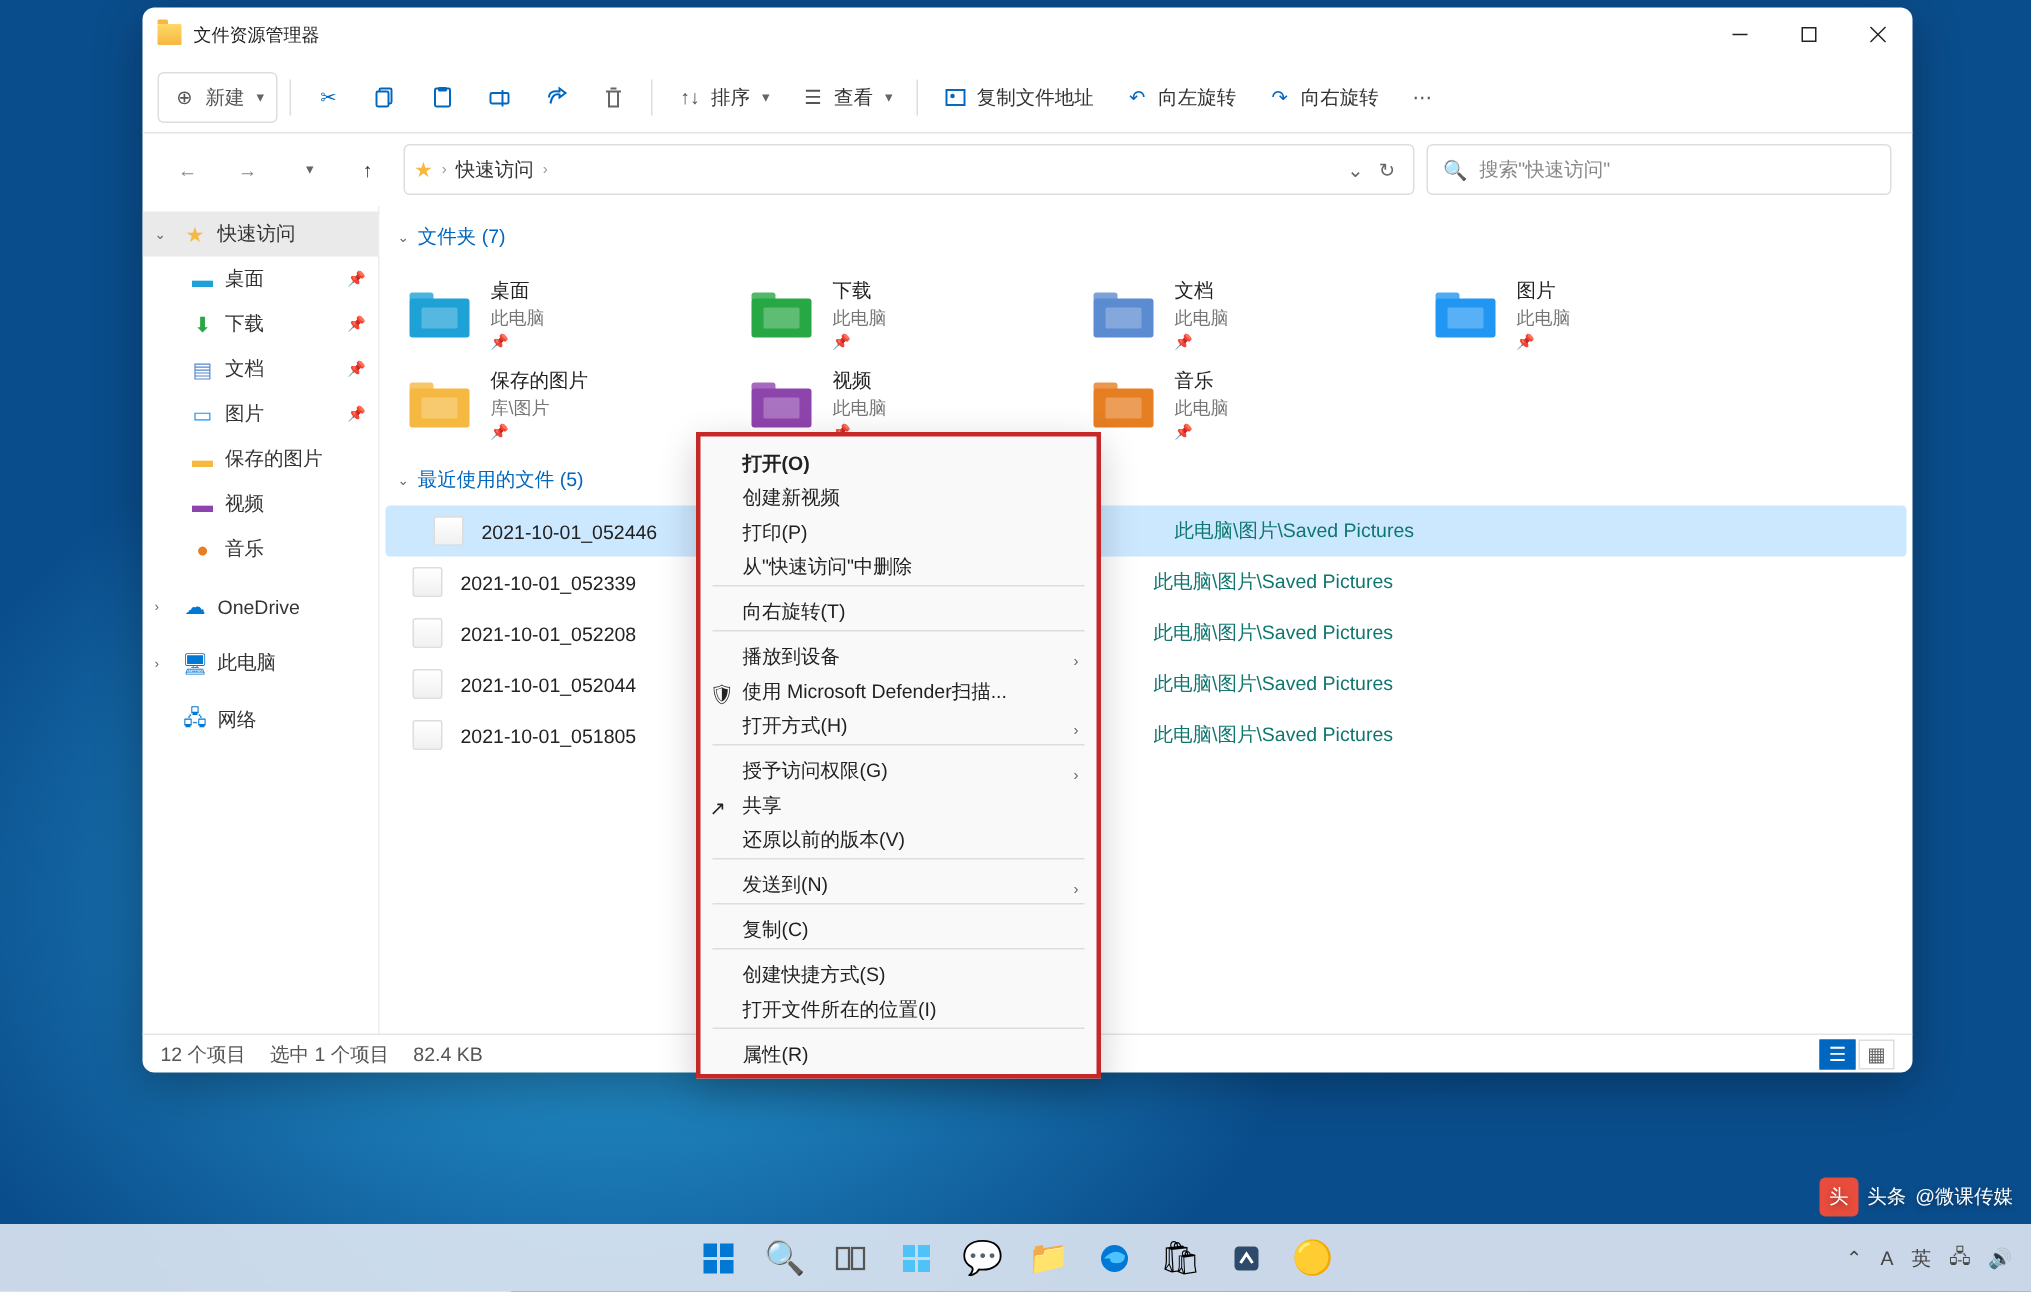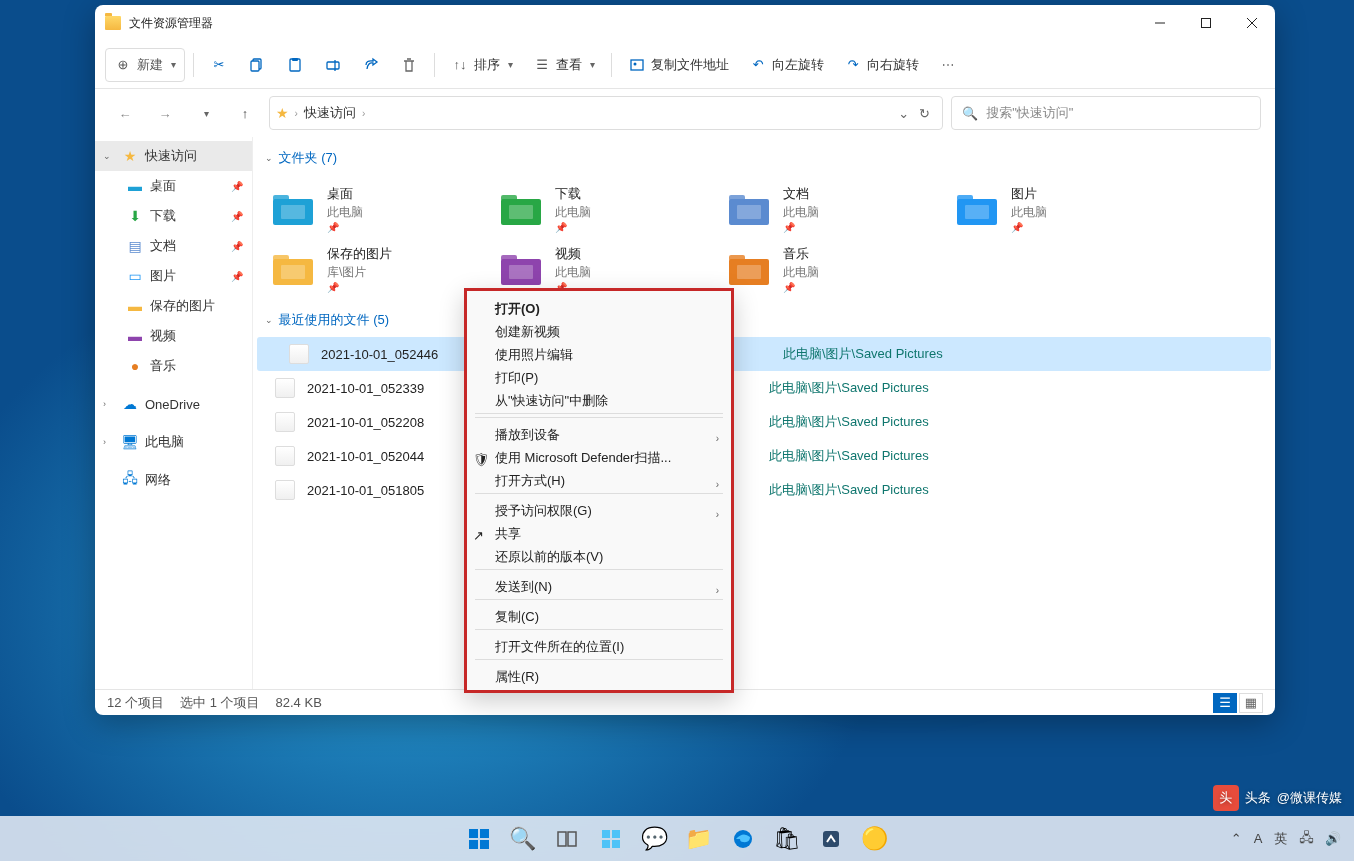--- a/index.html
+++ b/index.html
@@ -417,29 +417,29 @@
 </div>
 
 <div class="context-menu">
   <div class="cm-item bold">
       <span>打开(O)</span>
     </div>
   <div class="cm-item">
       <span>创建新视频</span>
     </div>
   <div class="cm-item">
-      <span>使用照片编辑</span>
-    </div>
-  <div class="cm-item">
       <span>打印(P)</span>
     </div>
   <div class="cm-item">
       <span>从"快速访问"中删除</span>
     </div>
   <div class="cm-sep"></div>
+  <div class="cm-item">
+      <span>向右旋转(T)</span>
+    </div>
   <div class="cm-sep"></div>
   <div class="cm-item">
       <span>播放到设备</span>
       <span class="arrow">›</span>
     </div>
   <div class="cm-item">
       <span class="cm-ico">🛡</span>
       <span>使用 Microsoft Defender扫描...</span>
     </div>
   <div class="cm-item">
@@ -461,20 +461,23 @@
   <div class="cm-sep"></div>
   <div class="cm-item">
       <span>发送到(N)</span>
       <span class="arrow">›</span>
     </div>
   <div class="cm-sep"></div>
   <div class="cm-item">
       <span>复制(C)</span>
     </div>
   <div class="cm-sep"></div>
+  <div class="cm-item">
+      <span>创建快捷方式(S)</span>
+    </div>
   <div class="cm-item">
       <span>打开文件所在的位置(I)</span>
     </div>
   <div class="cm-sep"></div>
   <div class="cm-item">
       <span>属性(R)</span>
     </div>
 </div>
 
 <div class="watermark">

